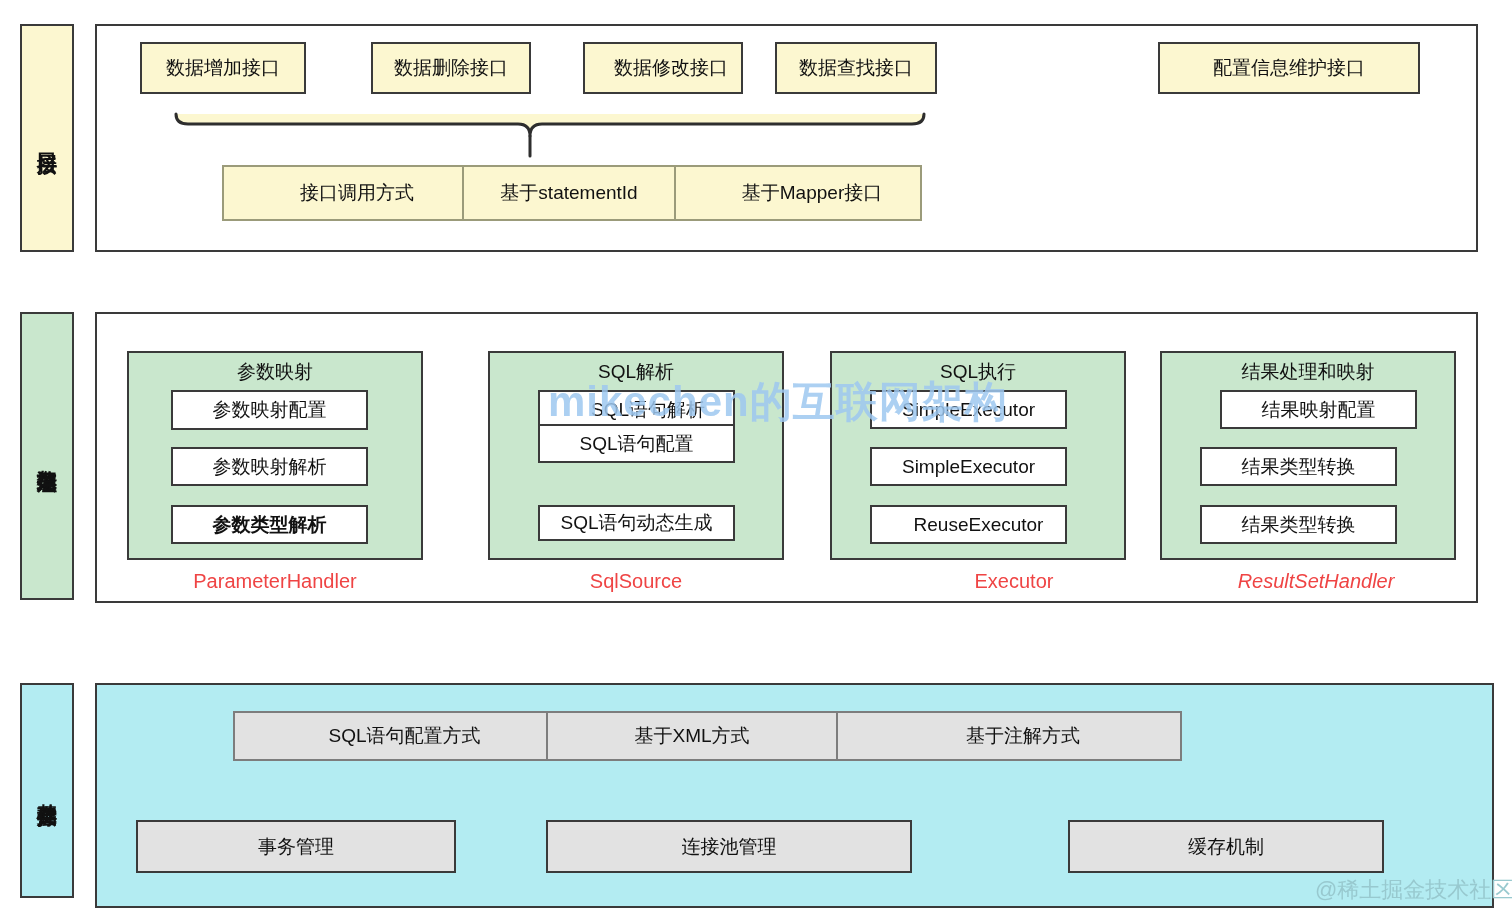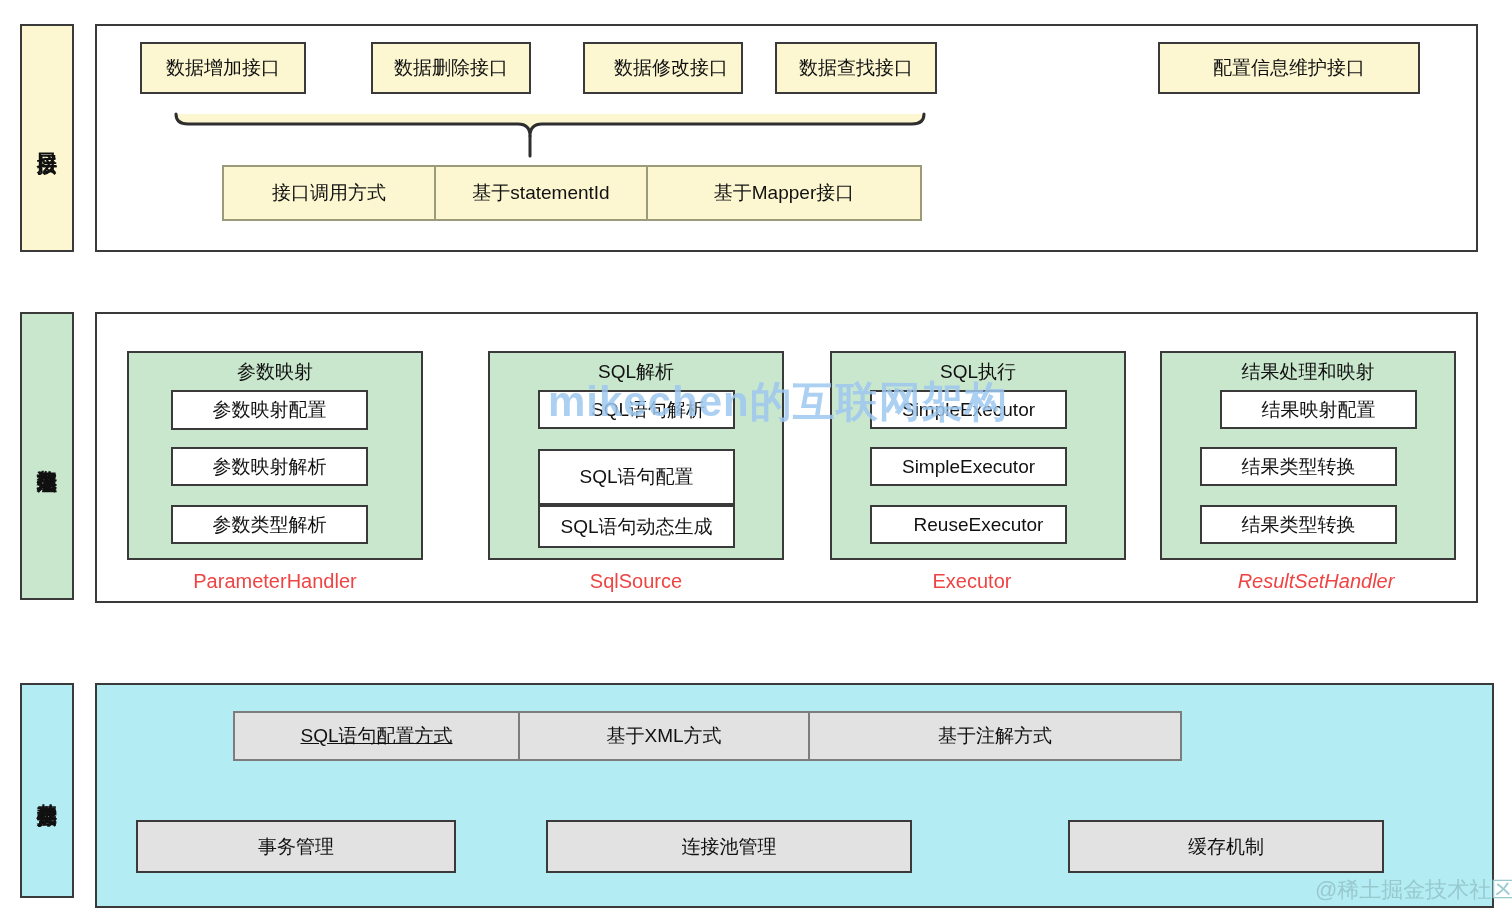--- a/index.html
+++ b/index.html
@@ -59,20 +59,21 @@
   }
   .box-yellow { background: #fcf7d0; }
   .box-white  { background: #ffffff; }
   .box-gray   { background: #e2e2e2; }
 
   
   .splitbar {
     border: 2px solid #be185d;
     display: flex;
     box-sizing: border-box;
+    padding-left: 28px;
   }
   .splitbar.yellow { background: #fcf7d0; border-color: #9b9b7a; }
   .splitbar.gray   { background: #e2e2e2; border-color: #7d7d7d; }
   .splitbar > .cell {
     flex: 0 0 auto;
     display: flex;
     align-items: center;
     justify-content: center;
     font-size: 19px;
     color: #111;
@@ -153,55 +154,55 @@
 
   <div class="abs layer-chip chip-green" style="left:20px; top:312px; width:54px; height:288px;">数据处理层</div>
 
   <div class="abs panel" style="left:95px; top:312px; width:1383px; height:291px;"></div>
 
   <div class="abs group-green" style="left:127px; top:351px; width:296px; height:209px;">
     <div class="group-title">参数映射</div>
   </div>
   <div class="abs box box-white" style="left:171px; top:390px; width:197px; height:40px;">参数映射配置</div>
   <div class="abs box box-white" style="left:171px; top:447px; width:197px; height:39px;">参数映射解析</div>
-  <div class="abs box box-white" style="left:171px; top:505px; width:197px; height:39px;">参数类型解析</div>
+  <div class="abs box box-white" style="left:171px; top:505px; width:197px; height:39px;font-weight:bold;">参数类型解析</div>
   <div class="group-caption" style="left:127px; top:570px; width:296px;">ParameterHandler</div>
 
   <div class="abs group-green" style="left:488px; top:351px; width:296px; height:209px;">
     <div class="group-title">SQL解析</div>
   </div>
   <div class="abs box box-white" style="left:538px; top:390px; width:197px; height:39px;padding-left:23px;">SQL语句解析</div>
-  <div class="abs box box-white" style="left:538px; top:449px; width:197px; height:56px;">SQL语句配置</div>
-  <div class="abs box box-white" style="left:538px; top:505px; width:197px; height:43px;">SQL语句动态生成</div>
+  <div class="abs box box-white" style="left:538px; top:424px; width:197px; height:39px;">SQL语句配置</div>
+  <div class="abs box box-white" style="left:538px; top:505px; width:197px; height:36px;">SQL语句动态生成</div>
   <div class="group-caption" style="left:488px; top:570px; width:296px;">SqlSource</div>
 
   <div class="abs group-green" style="left:830px; top:351px; width:296px; height:209px;">
     <div class="group-title">SQL执行</div>
   </div>
   <div class="abs box box-white" style="left:870px; top:390px; width:197px; height:39px;">SimpleExecutor</div>
   <div class="abs box box-white" style="left:870px; top:447px; width:197px; height:39px;">SimpleExecutor</div>
   <div class="abs box box-white" style="left:870px; top:505px; width:197px; height:39px;padding-left:20px;">ReuseExecutor</div>
-  <div class="group-caption" style="left:824px; top:570px; width:296px;">Executor</div>
+  <div class="group-caption" style="left:866px; top:570px; width:296px;">Executor</div>
 
   <div class="abs group-green" style="left:1160px; top:351px; width:296px; height:209px;">
     <div class="group-title">结果处理和映射</div>
   </div>
   <div class="abs box box-white" style="left:1200px; top:390px; width:197px; height:39px;margin-left:20px;">结果映射配置</div>
   <div class="abs box box-white" style="left:1200px; top:447px; width:197px; height:39px;">结果类型转换</div>
   <div class="abs box box-white" style="left:1200px; top:505px; width:197px; height:39px;">结果类型转换</div>
   <div class="group-caption" style="left:1168px; top:570px; width:296px;font-style:italic;">ResultSetHandler</div>
 
   <div class="wm-main" style="left:548px; top:374px;">mikechen的互联网架构</div>
 
   <div class="abs layer-chip chip-blue" style="left:20px; top:683px; width:54px; height:215px;">基础支撑层</div>
 
   <div class="abs panel panel-blue" style="left:95px; top:683px; width:1399px; height:225px;"></div>
 
   <div class="abs splitbar gray" style="left:233px; top:711px; width:949px; height:50px;">
-    <div class="cell" style="width:285px;text-decoration:underline;">SQL语句配置方式</div>
+    <div class="cell" style="width:285px;">SQL语句配置方式</div>
     <div class="cell" style="width:290px;">基于XML方式</div>
     <div class="cell" style="width:370px;">基于注解方式</div>
   </div>
 
   <div class="abs box box-gray" style="left:136px; top:820px; width:320px; height:53px;">事务管理</div>
   <div class="abs box box-gray" style="left:546px; top:820px; width:366px; height:53px;">连接池管理</div>
   <div class="abs box box-gray" style="left:1068px; top:820px; width:316px; height:53px;">缓存机制</div>
 
   <div class="wm-corner" style="left:1315px; top:875px;">@稀土掘金技术社区</div>
 

